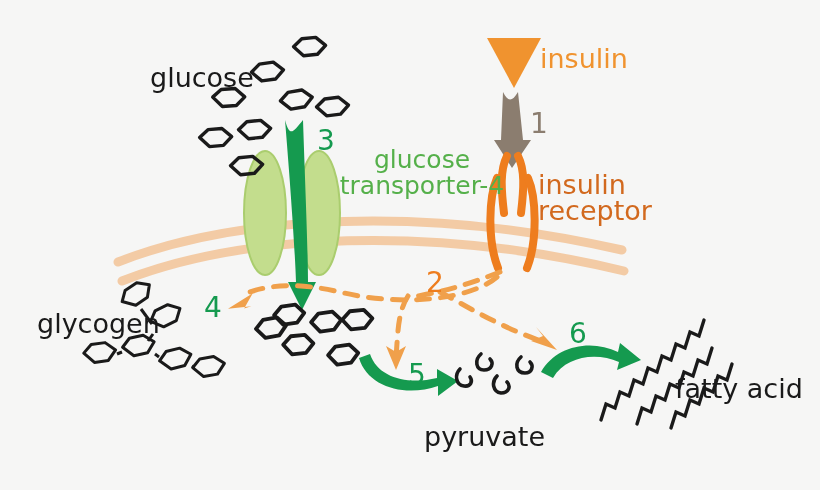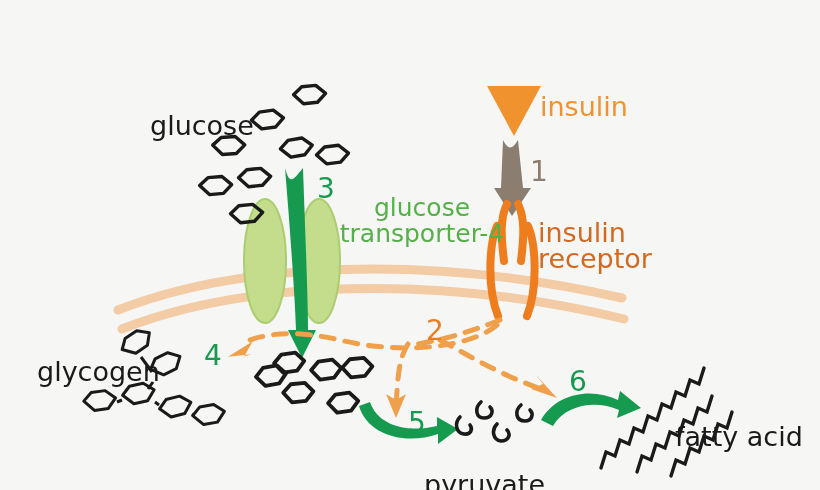--- a/index.html
+++ b/index.html
@@ -3,21 +3,21 @@
 <meta charset="utf-8">
 <style>
   html,body{margin:0;padding:0;}
   body{
     width:820px;height:490px;
     background:#f6f6f5;
     font-family:"DejaVu Sans", sans-serif;
     overflow:hidden;
     position:relative;
   }
-  #stage{position:absolute;left:0;top:0;width:820px;height:438px;margin-top:48px;}
+  #stage{position:absolute;left:0;top:0;width:820px;height:438px;}
   svg{display:block;}
   .lbl{font-family:"DejaVu Sans", sans-serif;}
 </style>
 </head>
 <body>
 
 <div id="stage">
 <svg width="820" height="490" viewBox="0 0 820 490" xmlns="http://www.w3.org/2000/svg">
 
   <rect x="0" y="0" width="820" height="490" fill="#f6f6f5"></rect>

